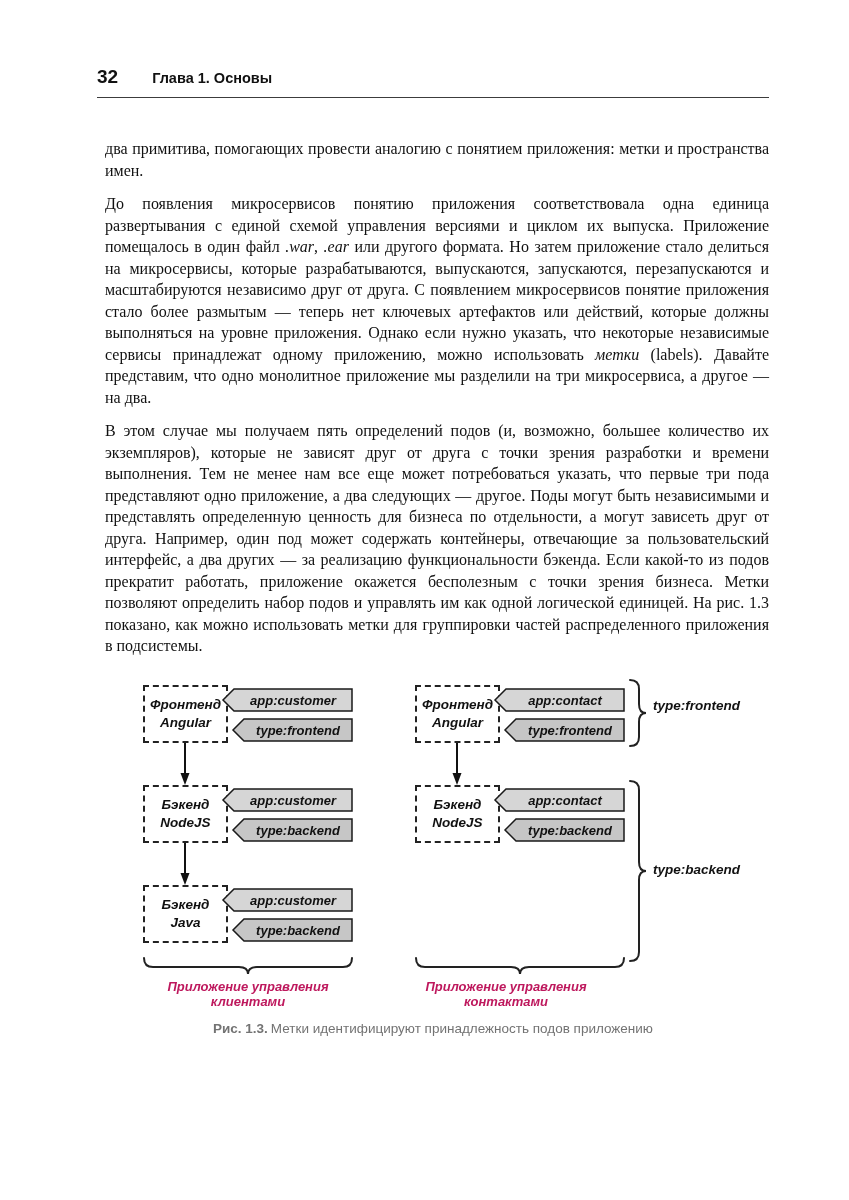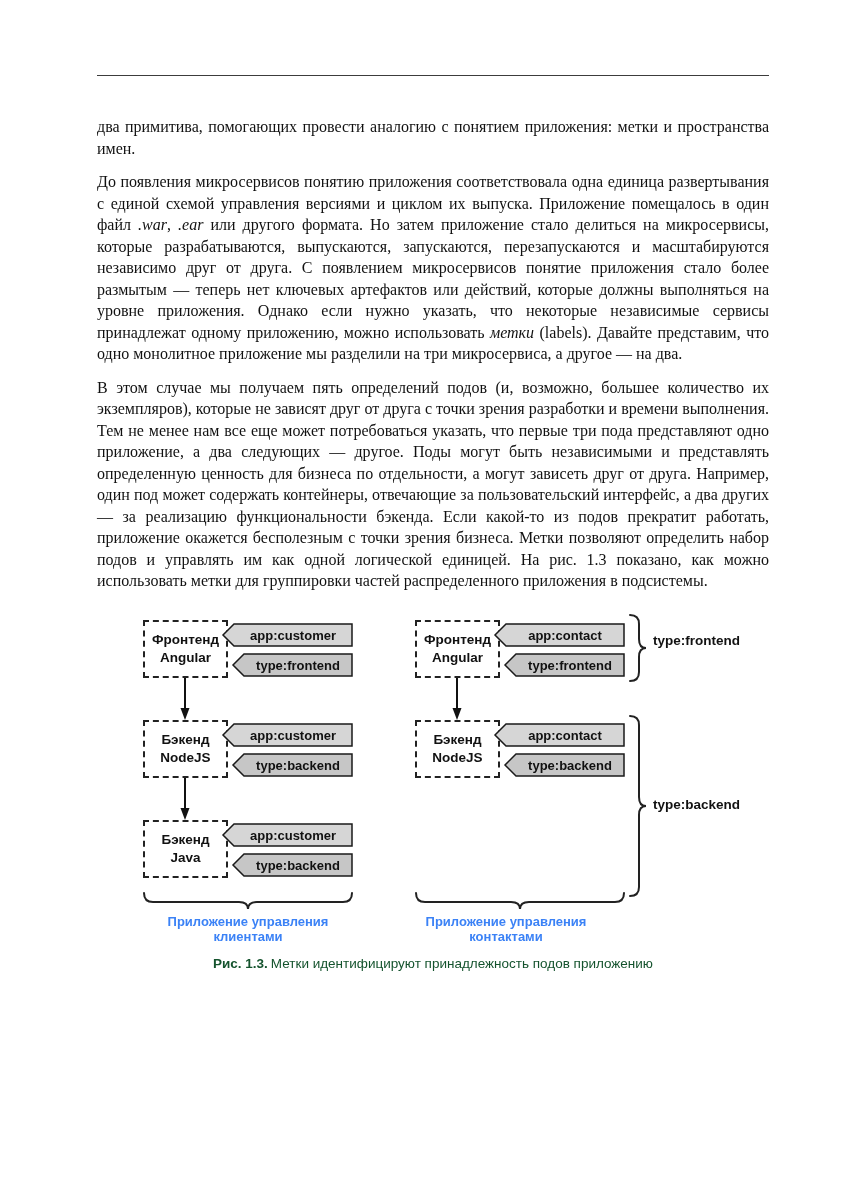--- a/index.html
+++ b/index.html
@@ -16,60 +16,64 @@
   .running-head{
     display:flex;align-items:baseline;gap:34px;
     font-family:"Liberation Sans",sans-serif;
   }
   .page-num{font-size:19px;font-weight:700;}
   .chapter{font-size:14.5px;font-weight:600;}
   .head-rule{border:none;border-top:1.5px solid #3c3c3c;margin:9px 0 0 0;}
   
   main{margin-top:40px;}
   [data-name="paragraphs"] p{
-    margin:0 0 12px 0;
+    margin:0 0 12px 8px;
     font-family:"Liberation Serif",serif;
     font-size:16px;line-height:21.5px;
     text-align:justify;
   }
   [data-name="paragraphs"] p i{}
   
   figure{margin:16px 0 0 0;}
   .diagram{position:relative;width:672px;height:332px;
-    font-family:"Liberation Sans",sans-serif;}
+    font-family:"Liberation Sans",sans-serif;font-style:italic;}
   .pod{
     position:absolute;width:85px;height:58px;box-sizing:border-box;
     border:2px dashed #222;background:#fff;
     display:flex;align-items:center;justify-content:center;text-align:center;
   }
   .pod-name{font-size:13.5px;font-weight:600;line-height:1.3;color:#111;}
   .tag{position:absolute;overflow:visible;}
   .tag polygon{stroke:var(--tag-stroke,#1a1a1a);stroke-width:1.5;}
   .fill-app{fill:var(--tag-app,#d6d6d6);}
   .fill-type{fill:var(--tag-type,#c6c6c6);}
   .tag text{font-family:"Liberation Sans",sans-serif;font-size:13px;font-weight:600;
     fill:#111;text-anchor:middle;}
   .arrow{position:absolute;}
   .arrow line{stroke:#111;stroke-width:2;}
   .arrow polygon{fill:#111;}
   .brace{position:absolute;}
   .brace path{stroke:#222;stroke-width:2;fill:none;stroke-linecap:round;}
   .brace-label{position:absolute;font-size:13.5px;font-weight:600;color:#111;white-space:nowrap;}
-  .group-caption{position:absolute;font-size:13px;font-weight:700;text-align:center;color:#3b82f6;}
+  .group-caption{position:absolute;font-size:13px;font-weight:700;text-align:center;color:#be185d;}
   figcaption{
     margin-top:16px;text-align:center;
-    font-family:"Liberation Sans",sans-serif;font-size:13.5px;color:#14532d;
+    font-family:"Liberation Sans",sans-serif;font-size:13.5px;color:#737373;
   }
   .cap-bold{font-weight:700;margin-right:3px;}
 </style>
 </head>
 <body>
 
 <div class="page" data-name="book-page">
 
+  <header class="running-head" data-name="page-header">
+    <span class="page-num" data-name="page-number">32</span>
+    <span class="chapter" data-name="chapter-title">Глава 1. Основы</span>
+  </header>
   <hr class="head-rule" data-name="header-rule">
 
   <main data-name="page-body">
     <div data-name="paragraphs">
         <p data-name="paragraph"><span>два примитива, помогающих провести аналогию с понятием приложения: метки и пространства имен.</span></p>
         <p data-name="paragraph"><span>До появления микросервисов понятию приложения соответствовала одна единица развертывания с единой схемой управления версиями и циклом их выпуска. Приложение помещалось в один файл </span><i>.war</i><span>, </span><i>.ear</i><span> или другого формата. Но затем приложение стало делиться на микросервисы, которые разрабатываются, выпускаются, запускаются, перезапускаются и масштабируются независимо друг от друга. С появлением микросервисов понятие приложения стало более размытым — теперь нет ключевых артефактов или действий, которые должны выполняться на уровне приложения. Однако если нужно указать, что некоторые независимые сервисы принадлежат одному приложению, можно использовать </span><i>метки</i><span> (labels). Давайте представим, что одно монолитное приложение мы разделили на три микросервиса, а другое — на два.</span></p>
         <p data-name="paragraph"><span>В этом случае мы получаем пять определений подов (и, возможно, большее количество их экземпляров), которые не зависят друг от друга с точки зрения разработки и времени выполнения. Тем не менее нам все еще может потребоваться указать, что первые три пода представляют одно приложение, а два следующих — другое. Поды могут быть независимыми и представлять определенную ценность для бизнеса по отдельности, а могут зависеть друг от друга. Например, один под может содержать контейнеры, отвечающие за пользовательский интерфейс, а два других — за реализацию функциональности бэкенда. Если какой-то из подов прекратит работать, приложение окажется бесполезным с точки зрения бизнеса. Метки позволяют определить набор подов и управлять им как одной логической единицей. На рис. 1.3 показано, как можно использовать метки для группировки частей распределенного приложения в подсистемы.</span></p>
       </div>
 
     <figure data-name="figure-1-3">

